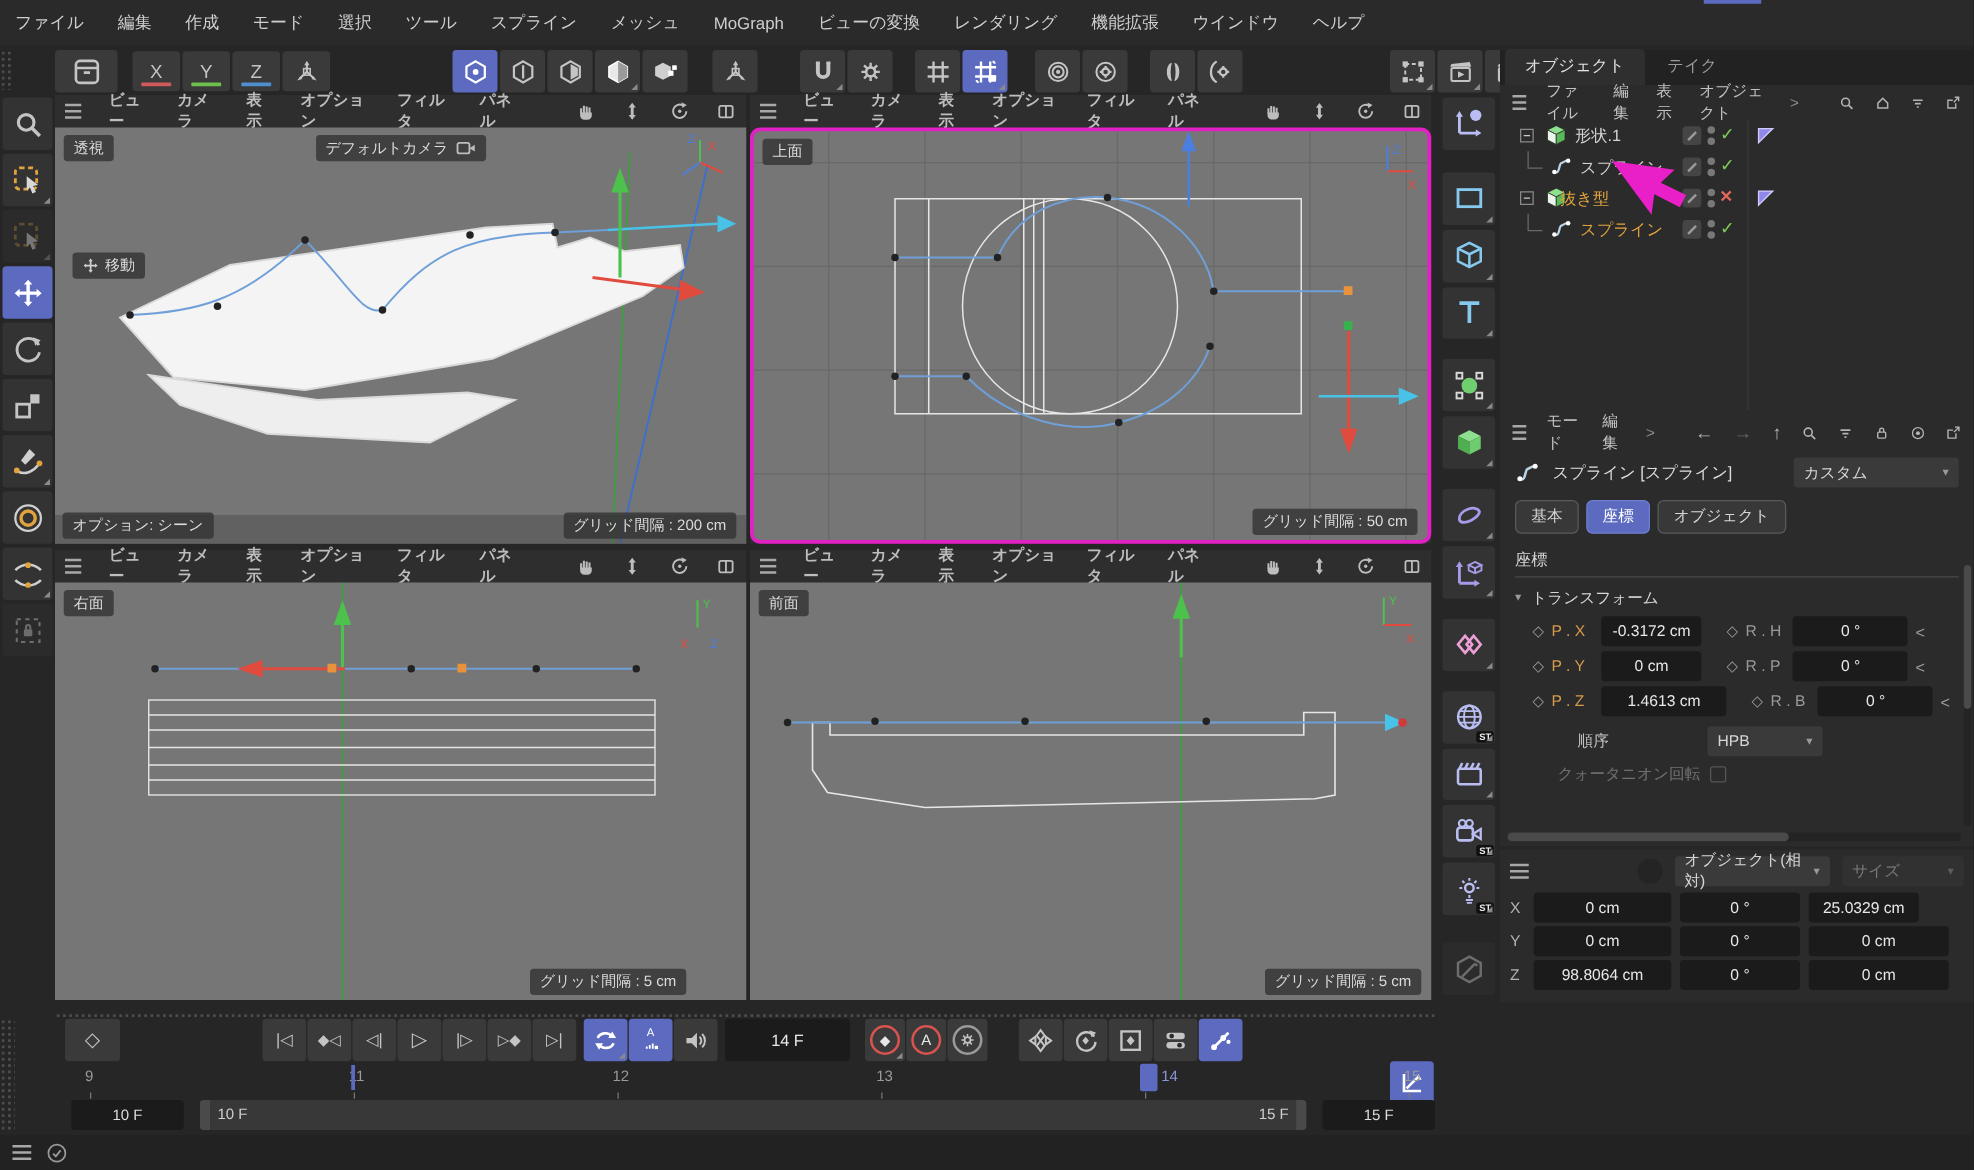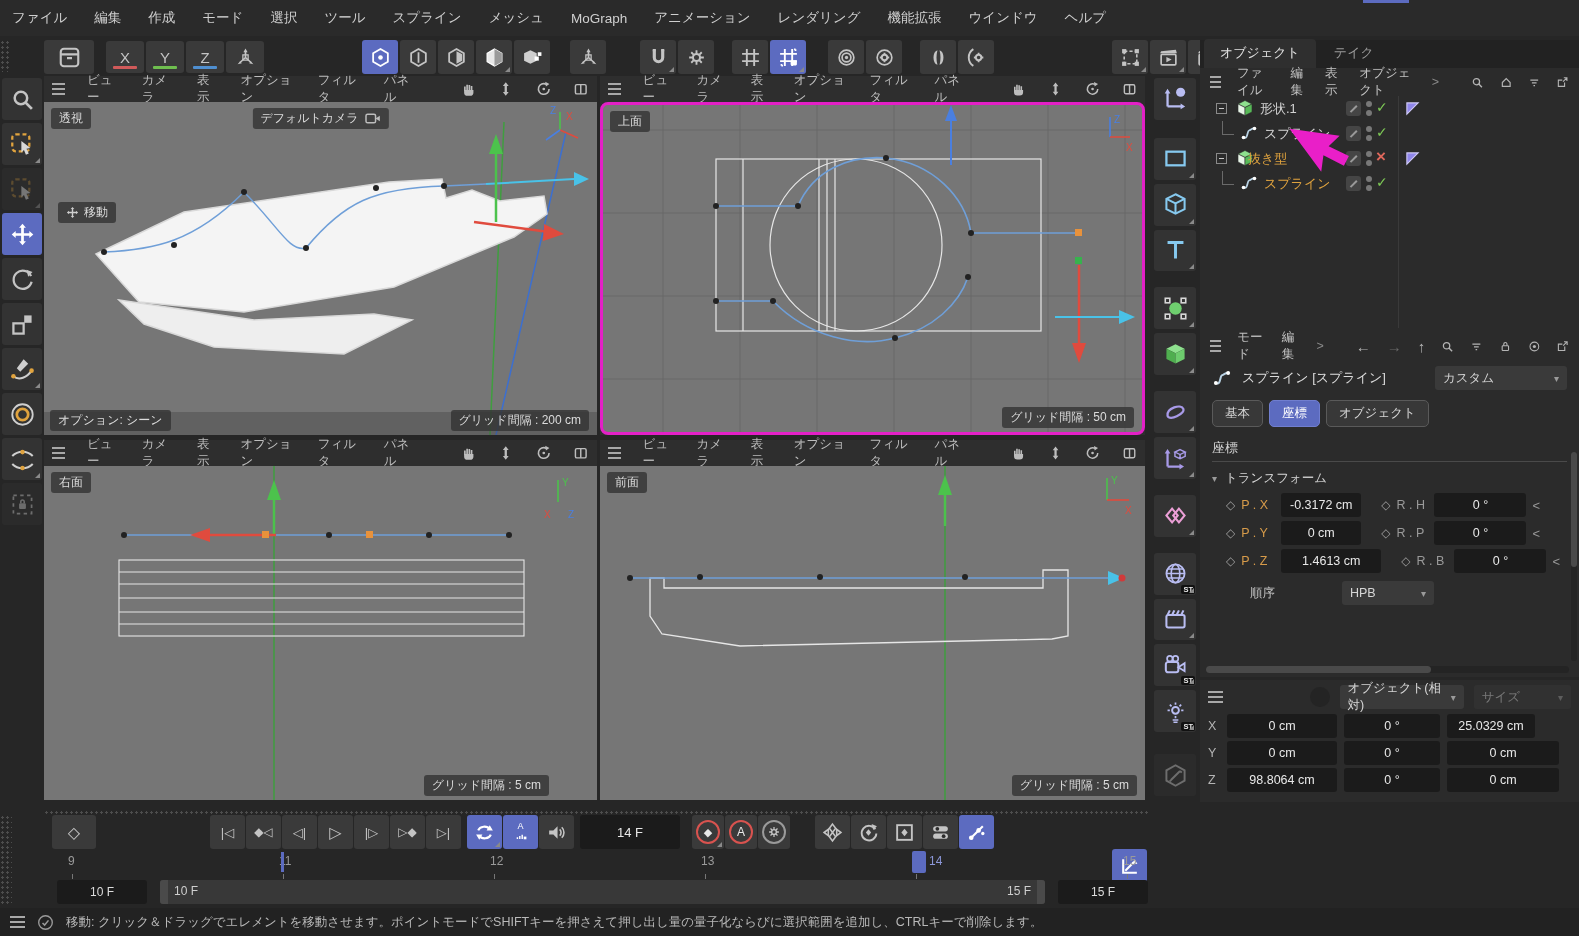--- a/index.html
+++ b/index.html
@@ -30,21 +30,21 @@
   .tb-group { display:flex; gap:2px; margin-right:8px; }
   .xyz-u { position:absolute; left:7px; right:7px; bottom:4px; height:3px; border-radius:1px; }
 
   
   #left-toolbar { position:absolute; left:0; top:76px; width:44px; height:732px; background:#262626; display:flex; flex-direction:column; align-items:center; gap:3px; padding-top:2px; }
   #left-toolbar .tbtn { width:40px; height:42px; background:#333; }
   #left-toolbar .tbtn.active { background:#5c6bc0; }
 
   
   .vp { position:absolute; background:#2e2e2e; }
-  .vp-header { height:26px; display:flex; align-items:center; gap:22px; padding:0 8px; font-size:12.5px; color:#bdbdbd; background:#2e2e2e; }
+  .vp-header { height:26px; display:flex; align-items:center; gap:22px; padding:0 8px; font-size:12.5px; color:#bdbdbd; background:#2e2e2e;font-weight:bold; }
   .vp-header .sp { flex:1; }
   .vp-header .hic { width:18px; height:18px; color:#bdbdbd; }
   .vp-content { position:relative; background:#767676; overflow:hidden; }
   .vp-label { position:absolute; left:7px; top:6px; }
   .vp-bottom-band { position:absolute; left:0; right:0; bottom:0; height:23px; background:rgba(60,60,60,.35); }
 
   
   #right-toolbar { position:absolute; left:1150px; top:76px; width:50px; height:720px; display:flex; flex-direction:column; align-items:center; gap:4px; padding-top:2px; }
   #right-toolbar .tbtn { width:42px; height:42px; background:#333; }
   .st-badge { position:absolute; right:1px; bottom:1px; background:#111; color:#e8e8e8; font-size:7.5px; font-weight:bold; padding:0 2px; border-radius:2px; line-height:9px; }
@@ -396,21 +396,21 @@
   <div id="menubar">
     <span class="mi">ファイル</span>
     <span class="mi">編集</span>
     <span class="mi">作成</span>
     <span class="mi">モード</span>
     <span class="mi">選択</span>
     <span class="mi">ツール</span>
     <span class="mi">スプライン</span>
     <span class="mi">メッシュ</span>
     <span class="mi">MoGraph</span>
-    <span class="mi">アニメーション</span>
+    <span class="mi">ビューの変換</span>
     <span class="mi">レンダリング</span>
     <span class="mi">機能拡張</span>
     <span class="mi">ウインドウ</span>
     <span class="mi">ヘルプ</span>
   </div>
   <div id="layout-indicator"></div>
 
   <div class="abs dots" style="left:0;top:40px;width:10px;height:32px"></div>
   <div id="toolbar">
     <div class="tb-group">
@@ -1120,27 +1120,32 @@
       </div>
       <div style="display:flex;align-items:center;gap:6px;margin-bottom:8px">
         <span class="glabel" style="font-size:12px">◇</span>
         <span class="olabel nowrap" style="font-size:12.5px;width:34px">P . Z</span>
         <div class="field" style="width:100px">1.4613 cm</div>
         <span class="glabel" style="font-size:12px;margin-left:14px">◇</span>
         <span class="glabel nowrap" style="font-size:12.5px;width:32px">R . B</span>
         <div class="field" style="width:92px">0 °</div>
         <span class="glabel" style="font-size:13px">&lt;</span>
       </div>
-      <div style="display:flex;align-items:center;gap:12px;margin-bottom:6px">
+      <div style="display:flex;align-items:center;gap:24px;margin-bottom:6px">
         <span style="width:12px"></span>
         <span class="glabel nowrap" style="font-size:12.5px;width:34px;color:#c2c2c2">順序</span>
         <div class="dd" style="width:92px;margin-left:46px">
             <span>HPB</span>
             <span class="ar">▾</span>
           </div>
+      </div>
+      <div style="display:flex;align-items:center;gap:8px;opacity:.45">
+        <span style="width:12px"></span>
+        <span class="nowrap" style="font-size:12.5px;color:#c2c2c2">クォータニオン回転</span>
+        <span style="display:inline-block;width:13px;height:13px;border:1px solid #8a8a8a;border-radius:2px"></span>
       </div>
     </div>
 
     <div style="position:absolute;left:6px;right:10px;bottom:4px;height:7px;background:#242424;border-radius:4px">
       <div style="width:62%;height:7px;background:#4a4a4a;border-radius:4px"></div>
     </div>
 
     <div style="position:absolute;right:2px;top:120px;bottom:16px;width:6px;background:#242424;border-radius:3px">
       <div style="height:55%;width:6px;background:#4a4a4a;border-radius:3px"></div>
     </div>
@@ -1308,16 +1313,15 @@
     <div class="rangebox" style="left:1014px;top:70px;width:90px">
         <span>15 F</span>
       </div>
   </div>
 
   <div id="statusbar">
     <span class="burger"></span>
     <svg width="17" height="17" viewBox="0 0 20 20" style="color:#9a9a9a">
         <use href="#i-checkcircle"></use>
       </svg>
-    <span class="nowrap">移動: クリック＆ドラッグでエレメントを移動させます。ポイントモードでSHIFTキーを押さえて押し出し量の量子化ならびに選択範囲を追加し、CTRLキーで削除します。</span>
   </div>
 
 </div>
 
 </body></html>

